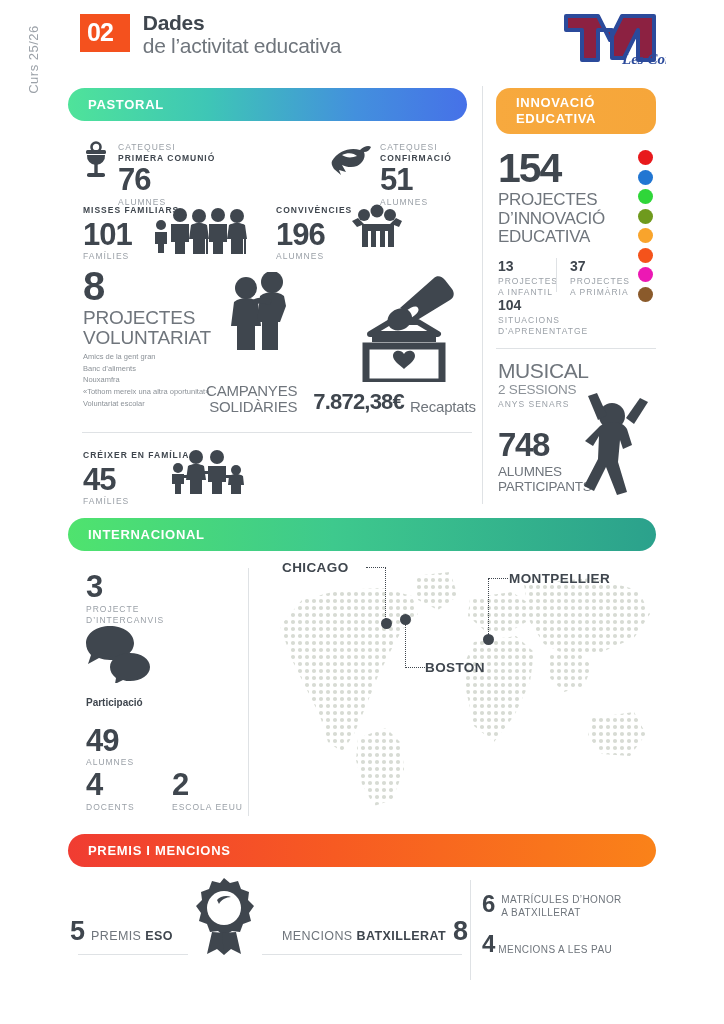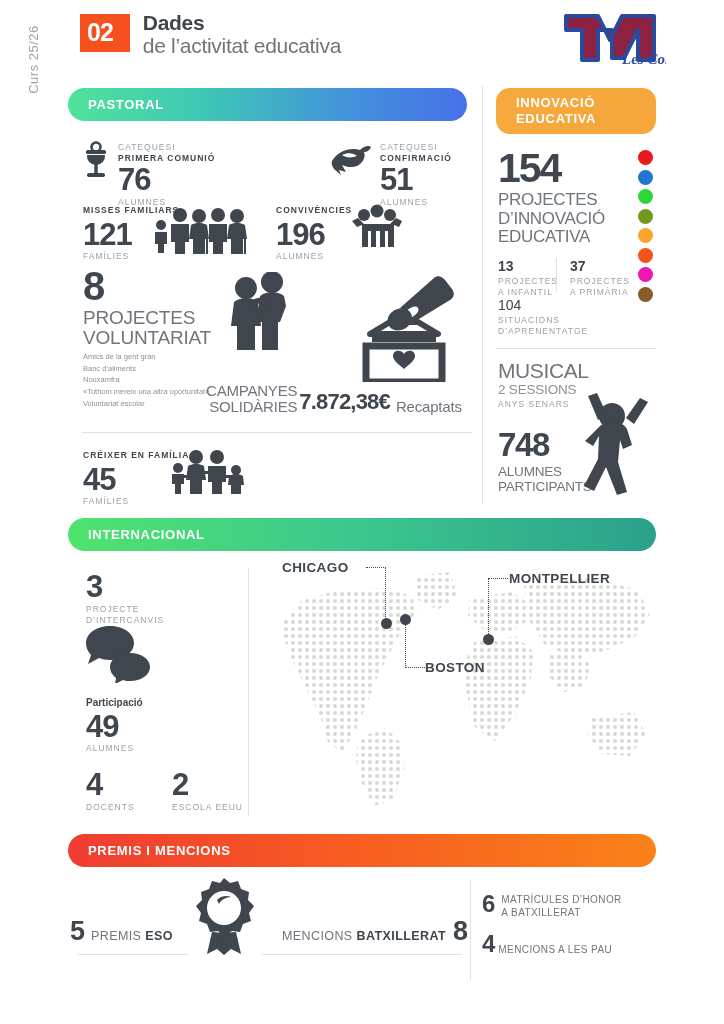--- a/index.html
+++ b/index.html
@@ -142,21 +142,21 @@
         <div class="lbl-cap">CATEQUESI</div>
         <div class="lbl-dark">CONFIRMACIÓ</div>
         <div class="big" style="margin-top:2px;">51</div>
         <div class="lbl-cap" style="margin-top:2px;">ALUMNES</div>
       </div>
     </div>
   </div>
 
   <div class="abs" style="left:83px; top:205px;">
     <div class="lbl-dark">MISSES FAMILIARS</div>
-    <div class="big" style="margin-top:4px;">121</div>
+    <div class="big" style="margin-top:4px;">101</div>
     <div class="lbl-cap" style="margin-top:2px;">FAMÍLIES</div>
   </div>
   <svg class="ico abs" style="left:150px; top:208px;" width="98" height="46" viewBox="0 0 98 46">
     <g>
       <circle cx="11" cy="17" r="5"></circle>
         <path d="M5 24 h12 v12 h-3 v9 h-6 v-9 h-3 z"></path>
       <circle cx="30" cy="7" r="7"></circle>
         <path d="M21 16 h18 v18 h-4 v12 h-10 v-12 h-4 z"></path>
       <circle cx="49" cy="8" r="7"></circle>
         <path d="M41 17 c0 0 3 -2 8 -2 s8 2 8 2 l2 14 h-4 v15 h-12 v-15 h-4 z"></path>
@@ -201,21 +201,21 @@
     <circle cx="50" cy="10" r="11"></circle>
     <path d="M38 24 c4 -3 8 -4 12 -4 s8 1 12 4 l2 10 l-6 16 h-2 v28 h-16 v-28 h-5 z"></path>
     <path d="M30 28 c6 -3 14 -3 20 0 l-2 5 c-6 -2 -12 -2 -17 0 z"></path>
   </svg>
 
   <div class="abs" style="left:200px; top:383px; display:flex; align-items:flex-end;">
     <div style="font-size:15px; color:#6f757c; line-height:1.08; text-align:right; letter-spacing:-.2px;margin-left:6px;">
       <div>CAMPANYES</div>
       <div>SOLIDÀRIES</div>
     </div>
-    <div style="margin-left:2px; font-size:22px; font-weight:bold; color:#3f464e; letter-spacing:-.8px;">7.872,38€</div>
+    <div style="margin-left:16px; font-size:22px; font-weight:bold; color:#3f464e; letter-spacing:-.8px;">7.872,38€</div>
     <div style="margin-left:6px; font-size:15px; color:#6f757c; letter-spacing:-.2px;">Recaptats</div>
   </div>
   <svg class="ico abs" style="left:352px; top:272px;" width="104" height="110" viewBox="0 0 104 110">
     <path d="M48 36 L82 6 c3 -3 8 -2 11 2 l7 9 c3 4 2 9 -2 11 L62 50 l-3 -4 c5 -3 9 -7 7 -10 c-2 -3 -7 -1 -12 3 z"></path>
     <path d="M40 40 c6 -5 14 -5 18 0 c4 5 2 12 -4 16 c-6 4 -14 3 -17 -2 c-3 -5 -1 -11 3 -14 z"></path>
     <path d="M20 62 h64 v8 h-64 z"></path>
     <path d="M14 74 h76 v36 h-76 z" fill="none" stroke="#3f464e" stroke-width="7"></path>
     <path d="M18 62 L38 50 h28 l20 12 z" fill="none" stroke="#3f464e" stroke-width="6" stroke-linejoin="round"></path>
     <path d="M52 82 c3 -5 11 -4 11 2 c0 5 -7 9 -11 13 c-4 -4 -11 -8 -11 -13 c0 -6 8 -7 11 -2 z"></path>
   </svg>
@@ -270,21 +270,21 @@
   </div>
   <div class="vdiv" style="left:556px; top:258px; height:34px;"></div>
   <div class="abs" style="left:570px; top:258px;">
     <div style="font-size:14px; font-weight:bold; color:#3f464e;">37</div>
     <div class="lbl-cap" style="margin-top:2px;">
       <div>PROJECTES</div>
       <div>A PRIMÀRIA</div>
     </div>
   </div>
   <div class="abs" style="left:498px; top:297px;">
-    <div style="font-size:14px; font-weight:normal; color:#3f464e;">104</div>
+    <div style="font-size:14px; font-weight:bold; color:#3f464e;">104</div>
     <div class="lbl-cap" style="margin-top:2px;">
       <div>SITUACIONS</div>
       <div>D’APRENENTATGE</div>
     </div>
   </div>
 
   <div class="abs" style="left:498px; top:360px;">
     <div style="font-size:21px; color:#6f757c; line-height:1; letter-spacing:-.4px;">MUSICAL</div>
     <div style="font-size:13.5px; color:#8c9298; line-height:1.1; margin-top:2px; letter-spacing:-.2px;">2 SESSIONS</div>
     <div class="lbl-cap" style="margin-top:1px;">ANYS SENARS</div>
@@ -315,21 +315,21 @@
     </div>
   </div>
   <svg class="ico abs" style="left:84px; top:625px;" width="68" height="58" viewBox="0 0 68 58">
     <path d="M2 18 c0 -10 11 -17 24 -17 c13 0 24 7 24 17 c0 10 -11 17 -24 17 c-4 0 -8 -1 -11 -2
              l-11 6 l3 -9 c-3 -3 -5 -7 -5 -12 z"></path>
     <path d="M26 42 c0 -8 9 -14 20 -14 c11 0 20 6 20 14 c0 8 -9 14 -20 14 c-2 0 -5 0 -7 -1
              l-8 4 l1 -6 c-4 -3 -6 -7 -6 -11 z"></path>
   </svg>
   <div class="abs" style="left:86px; top:697px;">
     <div style="font-size:10px; font-weight:bold; color:#3f464e;">Participació</div>
-    <div class="big" style="margin-top:4px;">49</div>
+    <div class="big" style="margin-top:18px;">49</div>
     <div class="lbl-cap" style="margin-top:2px;">ALUMNES</div>
   </div>
   <div class="abs" style="left:86px; top:770px;">
     <div class="big">4</div>
     <div class="lbl-cap" style="margin-top:3px;">DOCENTS</div>
   </div>
   <div class="abs" style="left:172px; top:770px;">
     <div class="big">2</div>
     <div class="lbl-cap" style="margin-top:3px;text-align:right;">ESCOLA EEUU</div>
   </div>

